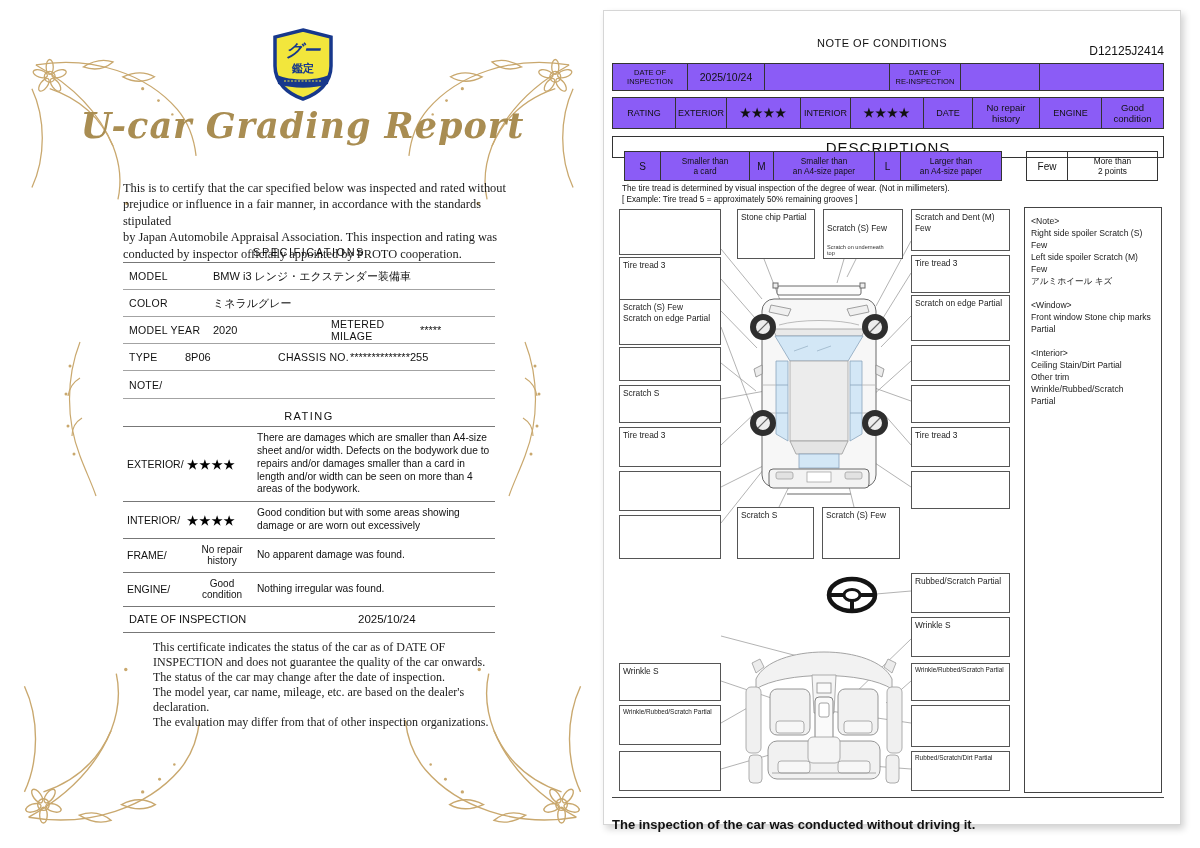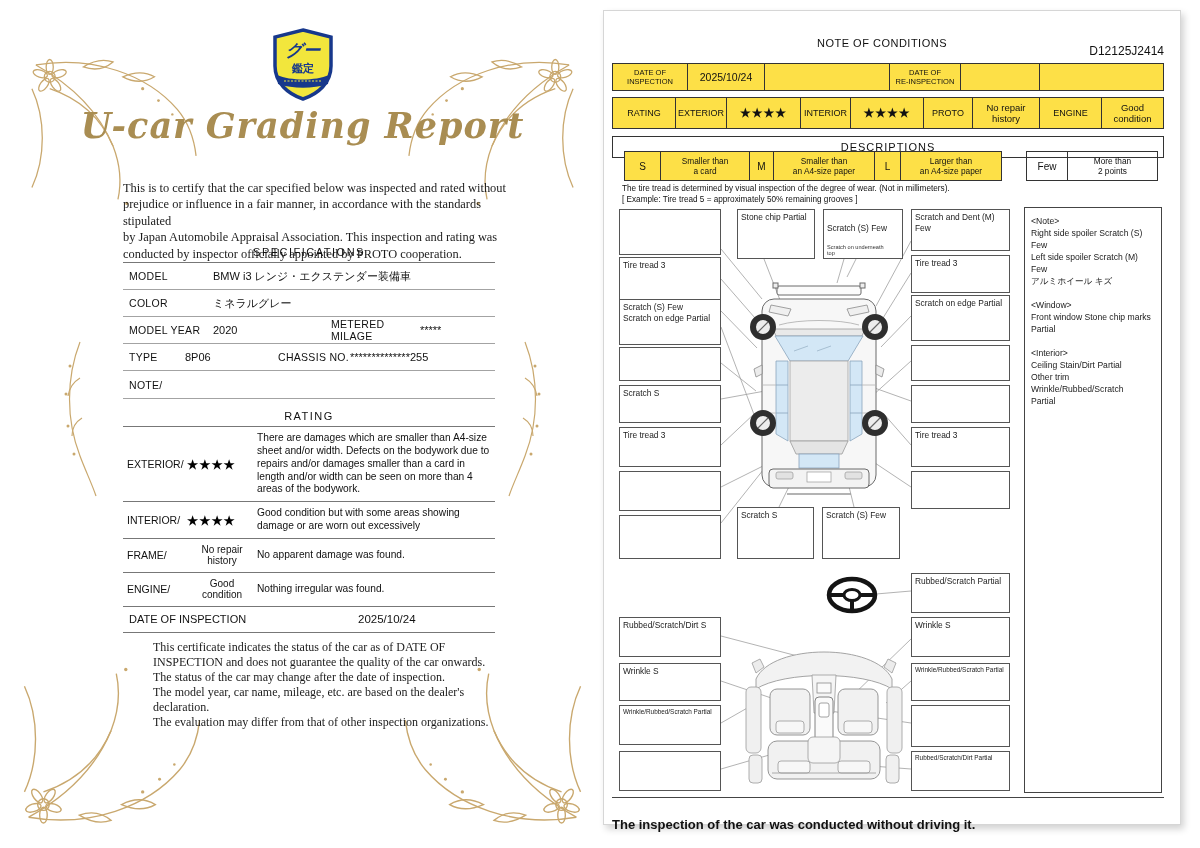--- a/index.html
+++ b/index.html
@@ -44,33 +44,33 @@
   .proto-logo { display:flex; align-items:center; gap:5px; }
   .proto-text { font-size:21px; font-weight:800; color:#1d5bab; letter-spacing:0.5px; }
   .jaaa-logo { display:flex; align-items:center; gap:6px; }
   .jaaa-text { font-size:19px; font-weight:bold; color:#23275f; letter-spacing:5px; }
 
   
   .page-right { position:absolute; left:603px; top:10px; width:578px; height:815px; background:#fff;
     border:1px solid #d6d6d6; box-shadow:3px 4px 7px rgba(0,0,0,0.18); }
   .rp-title { position:absolute; left:0; right:20px; top:26px; text-align:center; font-size:11px; letter-spacing:0.5px; color:#111; }
   .rp-docid { position:absolute; right:16px; top:33px; font-size:12px; color:#111; }
-  .tbl { position:absolute; left:8px; width:552px; display:flex; border:1px solid #333; background:#fde047;justify-content:center; }
+  .tbl { position:absolute; left:8px; width:552px; display:flex; border:1px solid #333; background:#8b5cf6;justify-content:center; }
   .tbl .cell { border-right:1px solid #333; display:flex; align-items:center; justify-content:center;
     text-align:center; white-space:pre-line; color:#111; }
   .tbl .cell:last-child { border-right:none; }
   .tbl-a { top:52px; height:28px; }
   .tbl-a .cell.sm { font-size:7.5px; line-height:1.2; }
   .tbl-a .cell.v { font-size:10.5px; }
   .tbl-b { top:86px; height:32px; }
   .tbl-b .cell.k { font-size:9px; }
   .tbl-b .cell.st { font-size:12px; letter-spacing:1px; font-weight:bold; }
   .tbl-b .cell.v { font-size:9.5px; line-height:1.2; }
   .desc-bar { position:absolute; left:8px; top:125px; width:552px; height:22px; border:1px solid #333;
-    display:flex; align-items:center; justify-content:center; font-size:11px; letter-spacing:1px; color:#111; }
+    display:flex; align-items:center; justify-content:center; font-size:15px; letter-spacing:1px; color:#111; }
   .legend { top:140px; height:30px; }
   .legend .cell.k { font-size:10px; }
   .legend .cell.v { font-size:8.3px; line-height:1.25; }
   .fewbox { position:absolute; left:422px; top:140px; width:132px; height:30px; display:flex; border:1px solid #333; }
   .fewbox .cell { border-right:1px solid #333; display:flex; align-items:center; justify-content:center; text-align:center; white-space:pre-line; color:#111; }
   .fewbox .cell:last-child { border-right:none; }
   .tread1 { position:absolute; left:18px; top:173px; font-size:8.2px; color:#111; }
   .tread2 { position:absolute; left:18px; top:184px; font-size:8.2px; color:#111; }
   .leads { position:absolute; left:0; top:0; pointer-events:none; }
   .ann { position:absolute; border:1px solid #555; background:#fff; font-size:8.4px; line-height:1.25;
@@ -236,21 +236,21 @@
       <div class="cell" style="width:79px"></div>
       <div class="cell" style="flex:1"></div>
     </div>
 
     <div class="tbl tbl-b">
       <div class="cell k" style="width:63px">RATING</div>
       <div class="cell k" style="width:51px">EXTERIOR</div>
       <div class="cell st" style="width:74px">★★★★</div>
       <div class="cell k" style="width:50px">INTERIOR</div>
       <div class="cell st" style="width:73px">★★★★</div>
-      <div class="cell k" style="width:49px">PROTO</div>
+      <div class="cell k" style="width:49px">DATE</div>
       <div class="cell v" style="width:67px">No repair
 history</div>
       <div class="cell k" style="width:62px">ENGINE</div>
       <div class="cell v" style="flex:1">Good
 condition</div>
     </div>
 
     <div class="desc-bar">DESCRIPTIONS</div>
 
     <div class="tbl legend" style="left:20px; width:378px">
@@ -377,21 +377,20 @@
 
     <div class="ann" style="left:15px;top:198px;width:102px;height:46px"></div>
     <div class="ann" style="left:15px;top:246px;width:102px;height:44px">Tire tread 3</div>
     <div class="ann" style="left:15px;top:288px;width:102px;height:46px">Scratch (S) Few
 Scratch on edge Partial</div>
     <div class="ann" style="left:15px;top:336px;width:102px;height:34px"></div>
     <div class="ann" style="left:15px;top:374px;width:102px;height:38px">Scratch S</div>
     <div class="ann" style="left:15px;top:416px;width:102px;height:40px">Tire tread 3</div>
     <div class="ann" style="left:15px;top:460px;width:102px;height:40px"></div>
     <div class="ann" style="left:15px;top:504px;width:102px;height:44px"></div>
-    <div class="ann" style="left:15px;top:606px;width:102px;height:40px">Rubbed/Scratch/Dirt S</div>
     <div class="ann" style="left:15px;top:652px;width:102px;height:38px">Wrinkle S</div>
     <div class="ann sm" style="left:15px;top:694px;width:102px;height:40px">Wrinkle/Rubbed/Scratch Partial</div>
     <div class="ann" style="left:15px;top:740px;width:102px;height:40px"></div>
 
     <div class="ann" style="left:133px;top:198px;width:78px;height:50px">Stone chip Partial</div>
     <div class="ann" style="left:219px;top:198px;width:80px;height:50px">
       <div>Scratch (S) Few</div>
       <div class="ann-sub">Scratch on underneath
 top</div>
     </div>

